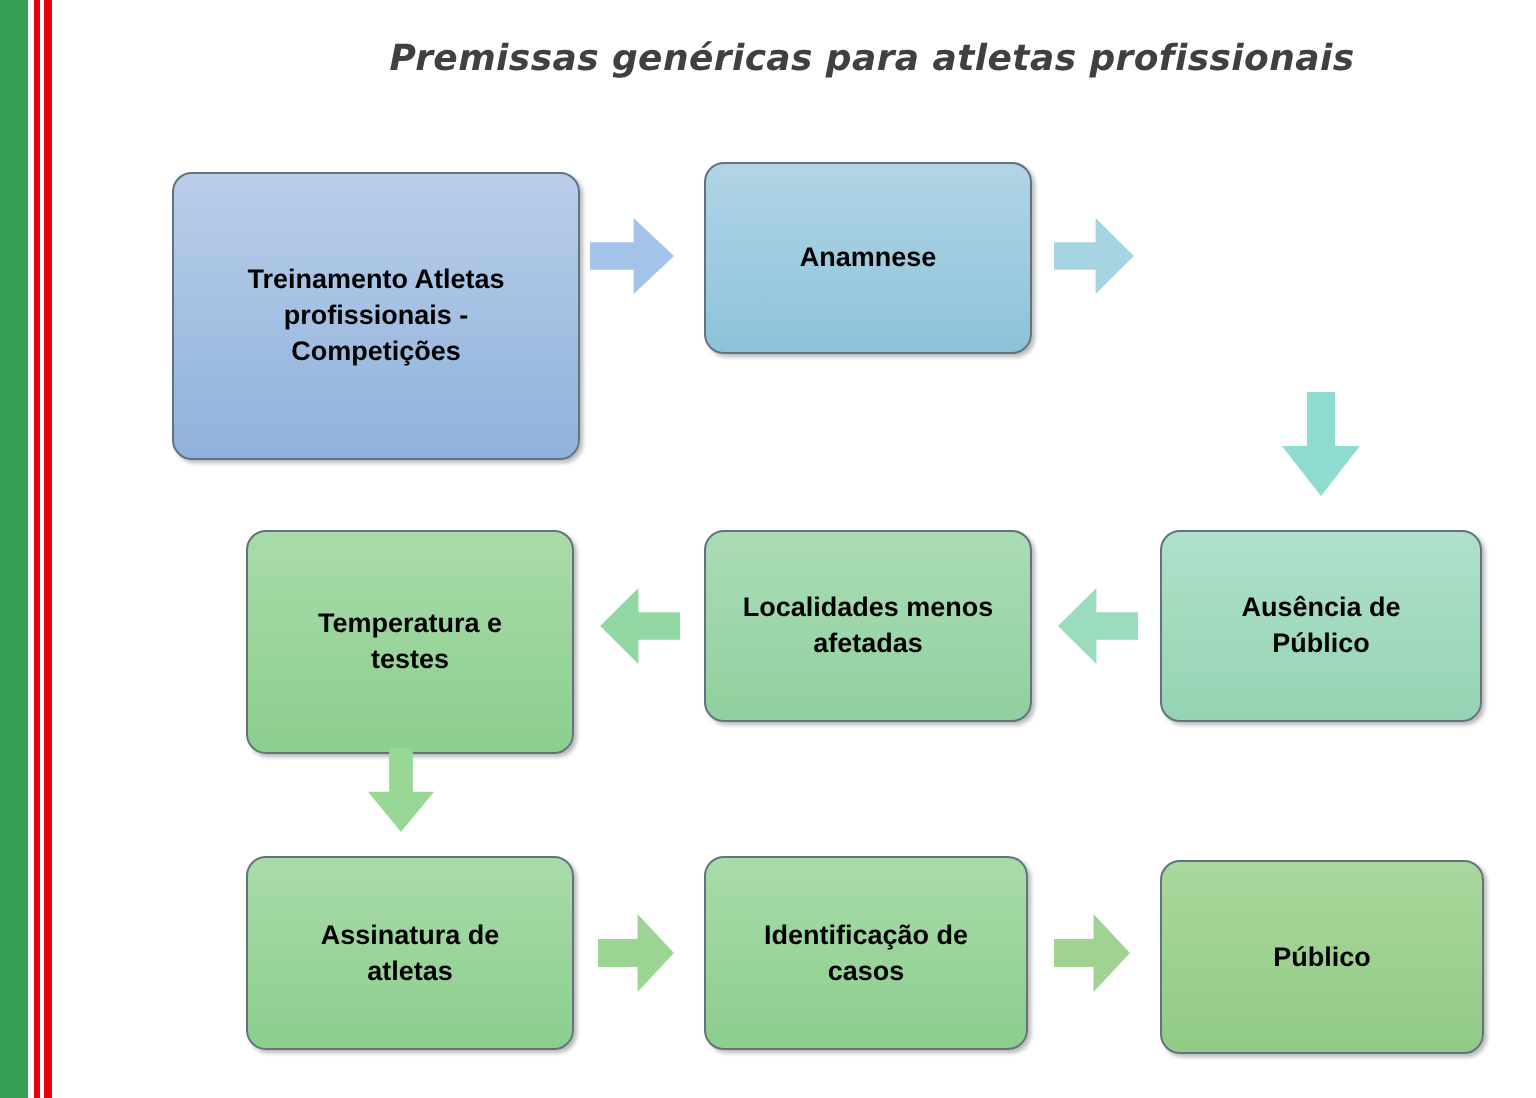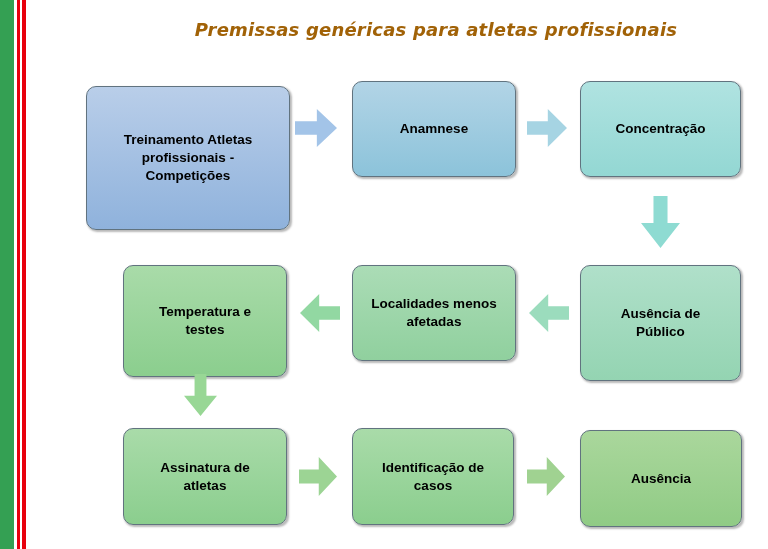--- a/index.html
+++ b/index.html
@@ -4,21 +4,21 @@
 <style>
   html,body{margin:0;padding:0;background:#fff;}
   .page{
     position:relative;width:768px;height:549px;background:#ffffff;
     overflow:hidden;font-family:"Liberation Sans",sans-serif;
   }
   .stripe{position:absolute;top:0;bottom:0;}
   .title{
     position:absolute;left:106px;top:19px;width:660px;text-align:center;
     font-family:"DejaVu Sans",sans-serif;font-style:italic;font-weight:bold;
-    font-size:18px;color:#a16207;letter-spacing:.2px;
+    font-size:18px;color:#404040;letter-spacing:.2px;
   }
   .node{
     position:absolute;box-sizing:border-box;
     border:1px solid #61737f;border-radius:10px;
     display:flex;align-items:center;justify-content:center;
     text-align:center;font-weight:bold;font-size:13.5px;line-height:1.32;
     color:#000;padding:16px 14px;
     box-shadow:1.5px 1.5px 2px rgba(0,0,0,.28);
   }
   .arrow{position:absolute;}
@@ -42,27 +42,24 @@
   </div>
 
   <div class="arrow arrow-right" style="left: 295px; top: 109px; width: 42px; height: 38px; background: rgb(163, 196, 232);"></div>
 
   <div class="node" style="left: 352px; top: 81px; width: 164px; height: 96px; background: linear-gradient(rgb(178, 212, 230), rgb(140, 195, 218));">
     <span>Anamnese</span>
   </div>
 
   <div class="arrow arrow-right" style="left: 527px; top: 109px; width: 40px; height: 38px; background: rgb(166, 212, 227);"></div>
 
-  <div class="node" style="left: 580px; top: 81px; width: 161px; height: 96px; background: linear-gradient(rgb(176, 227, 225), rgb(147, 215, 211));">
-    <span>Concentração</span>
-  </div>
 
   <div class="arrow arrow-down" style="left: 641px; top: 196px; width: 39px; height: 52px; background: rgb(142, 219, 210);"></div>
 
-  <div class="node" style="left: 580px; top: 265px; width: 161px; height: 116px; background: linear-gradient(rgb(176, 224, 202), rgb(148, 212, 178));">
+  <div class="node" style="left: 580px; top: 265px; width: 161px; height: 96px; background: linear-gradient(rgb(176, 224, 202), rgb(148, 212, 178));">
     <span>Ausência de Público</span>
   </div>
 
   <div class="arrow arrow-left" style="left: 529px; top: 294px; width: 40px; height: 38px; background: rgb(155, 220, 189);"></div>
 
   <div class="node" style="left: 352px; top: 265px; width: 164px; height: 96px; background: linear-gradient(rgb(171, 220, 182), rgb(144, 208, 158));">
     <span>Localidades menos afetadas</span>
   </div>
 
   <div class="arrow arrow-left" style="left: 300px; top: 294px; width: 40px; height: 38px; background: rgb(146, 216, 162);"></div>
@@ -79,16 +76,16 @@
 
   <div class="arrow arrow-right" style="left: 299px; top: 457px; width: 38px; height: 39px; background: rgb(156, 212, 148);"></div>
 
   <div class="node" style="left: 352px; top: 428px; width: 162px; height: 97px; background: linear-gradient(rgb(169, 219, 169), rgb(139, 206, 142));">
     <span>Identificação de casos</span>
   </div>
 
   <div class="arrow arrow-right" style="left: 527px; top: 457px; width: 38px; height: 39px; background: rgb(160, 210, 145);"></div>
 
   <div class="node" style="left: 580px; top: 430px; width: 162px; height: 97px; background: linear-gradient(rgb(170, 215, 156), rgb(144, 203, 133));">
-    <span>Ausência</span>
+    <span>Público</span>
   </div>
 
 </div>
 
 </body></html>

